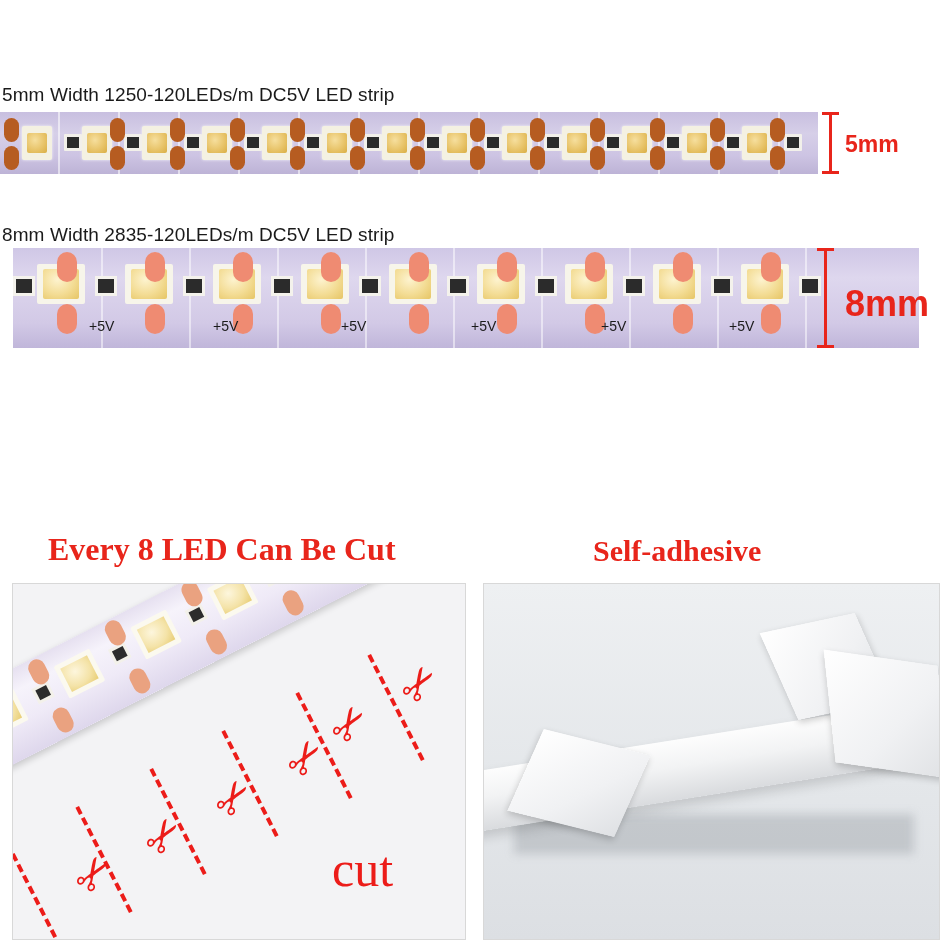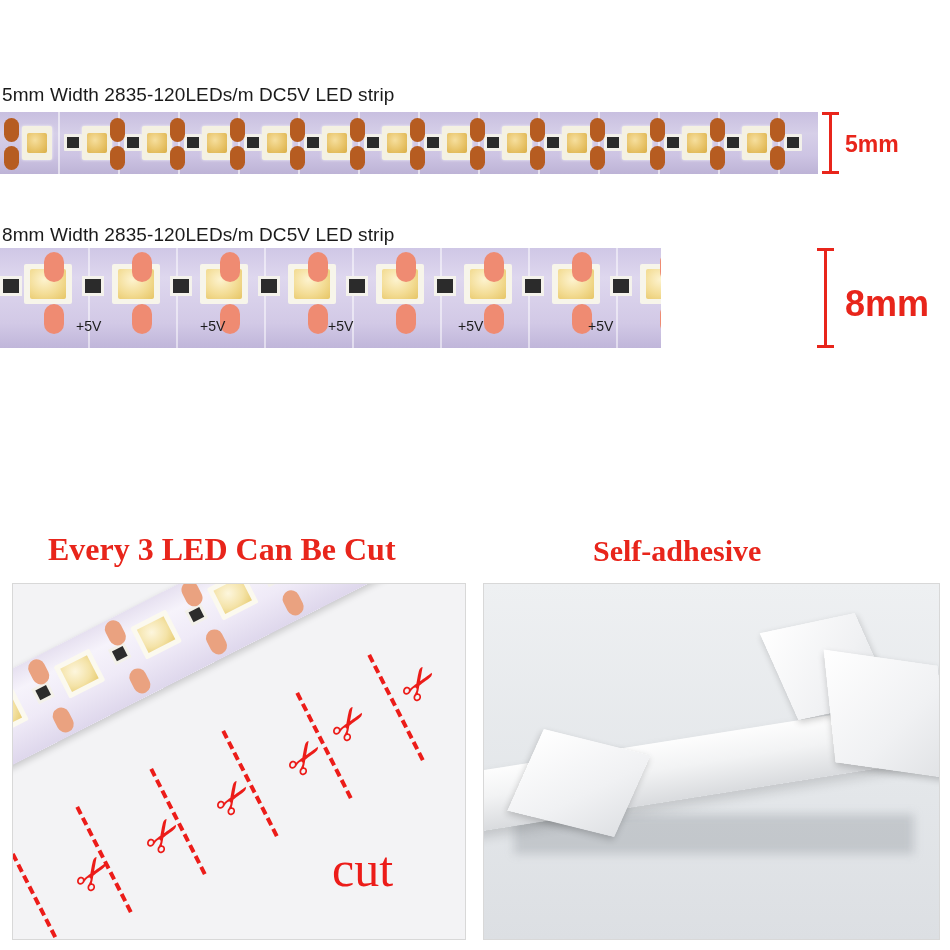--- a/index.html
+++ b/index.html
@@ -82,22 +82,22 @@
   .pad5.top { top: 6px; }
   .pad5.bot { top: 34px; }
   .trace5 {
     position: absolute;
     top: 0; width: 2px; height: 62px;
     background: rgba(255,255,255,0.55);
   }
 
   
   #strip8 {
-    left: 0; top: 248px;
-    width: 661px; height: 100px;
+    left: 13px; top: 248px;
+    width: 906px; height: 100px;
     background: linear-gradient(to bottom, #cfc7e6 0%, #ded7ee 30%, #d2c9e6 75%, #c0b6da 100%);
   }
   .led8 {
     position: absolute;
     top: 16px;
     width: 48px; height: 40px;
     background: #f7f5ea;
     border-radius: 2px;
   }
   .led8::after {
@@ -287,21 +287,21 @@
   }
   .shadow-blob {
     position: absolute;
     background: rgba(120,125,132,0.28);
     filter: blur(5px);
   }
 </style>
 </head>
 <body>
 
-<div class="spec-title" id="title-5mm">5mm Width 2835-120LEDs/m DC5V LED strip</div>
+<div class="spec-title" id="title-5mm">5mm Width 1250-120LEDs/m DC5V LED strip</div>
 
 <div class="strip" id="strip5">
   <div class="strip-inner">
     <div class="trace5" style="left:58px"></div>
     <div class="trace5" style="left:118px"></div>
     <div class="trace5" style="left:178px"></div>
     <div class="trace5" style="left:238px"></div>
     <div class="trace5" style="left:298px"></div>
     <div class="trace5" style="left:358px"></div>
     <div class="trace5" style="left:418px"></div>
@@ -435,21 +435,21 @@
     <div class="v5label" style="left:588px">+5V</div>
     <div class="v5label" style="left:716px">+5V</div>
   </div>
 </div>
 
 <div class="dim-cap" style="left:817px; top:248px;"></div>
 <div class="dim-line" style="left:824px; top:248px; height:100px;"></div>
 <div class="dim-cap" style="left:817px; top:345px;"></div>
 <div class="dim-label" id="dim8-label">8mm</div>
 
-<div class="panel-heading" id="heading-cut">Every 3 LED Can Be Cut</div>
+<div class="panel-heading" id="heading-cut">Every 8 LED Can Be Cut</div>
 
 <div class="photo" id="photo-cut">
   <div class="pcb-band">
     <div class="pcb-led" style="left:40px"></div>
     <div class="pcb-led" style="left:126px"></div>
     <div class="pcb-led" style="left:212px"></div>
     <div class="pcb-led" style="left:298px"></div>
 
     <div class="pcb-res" style="left:96px"></div>
     <div class="pcb-res" style="left:182px"></div>

